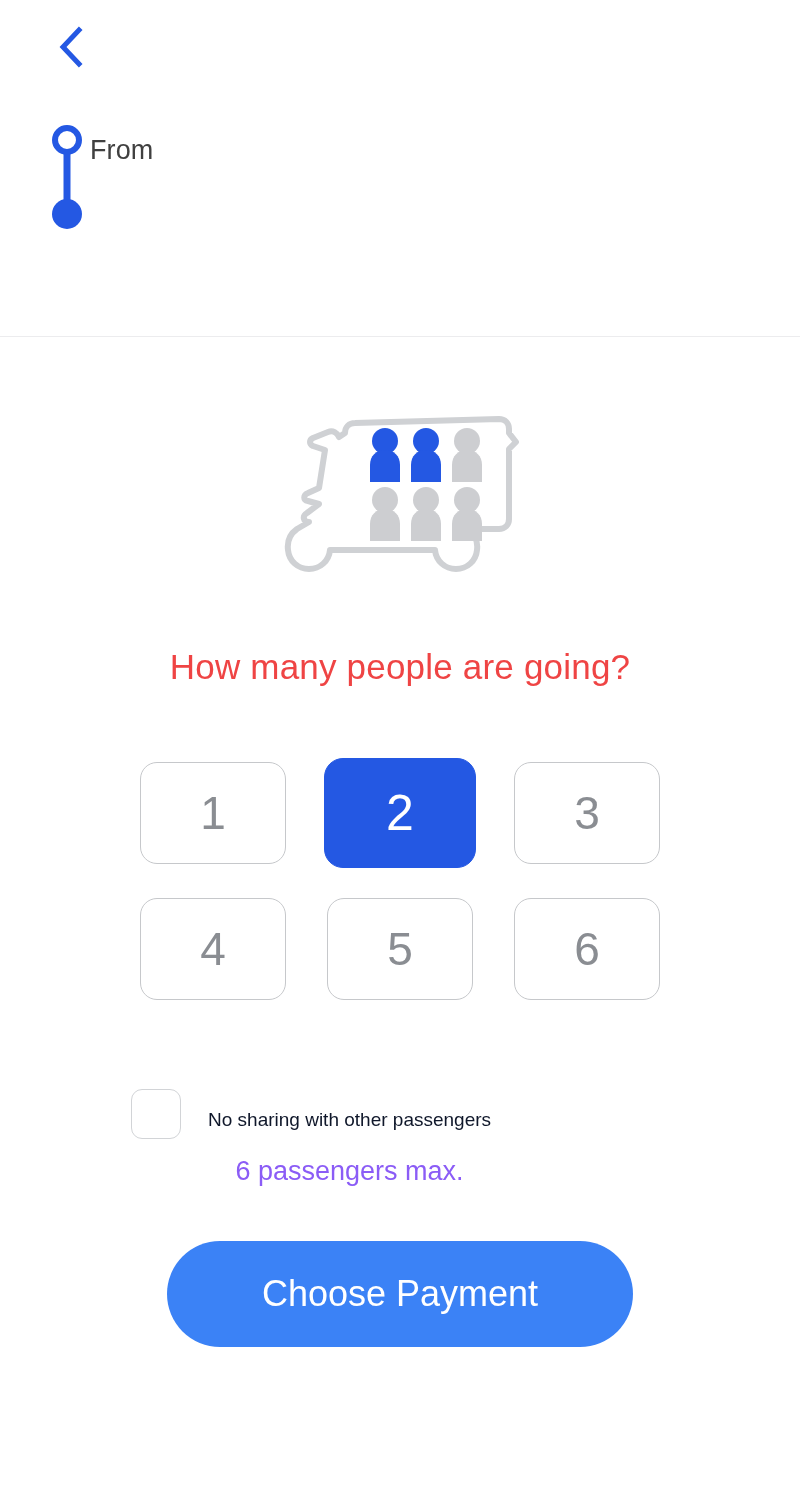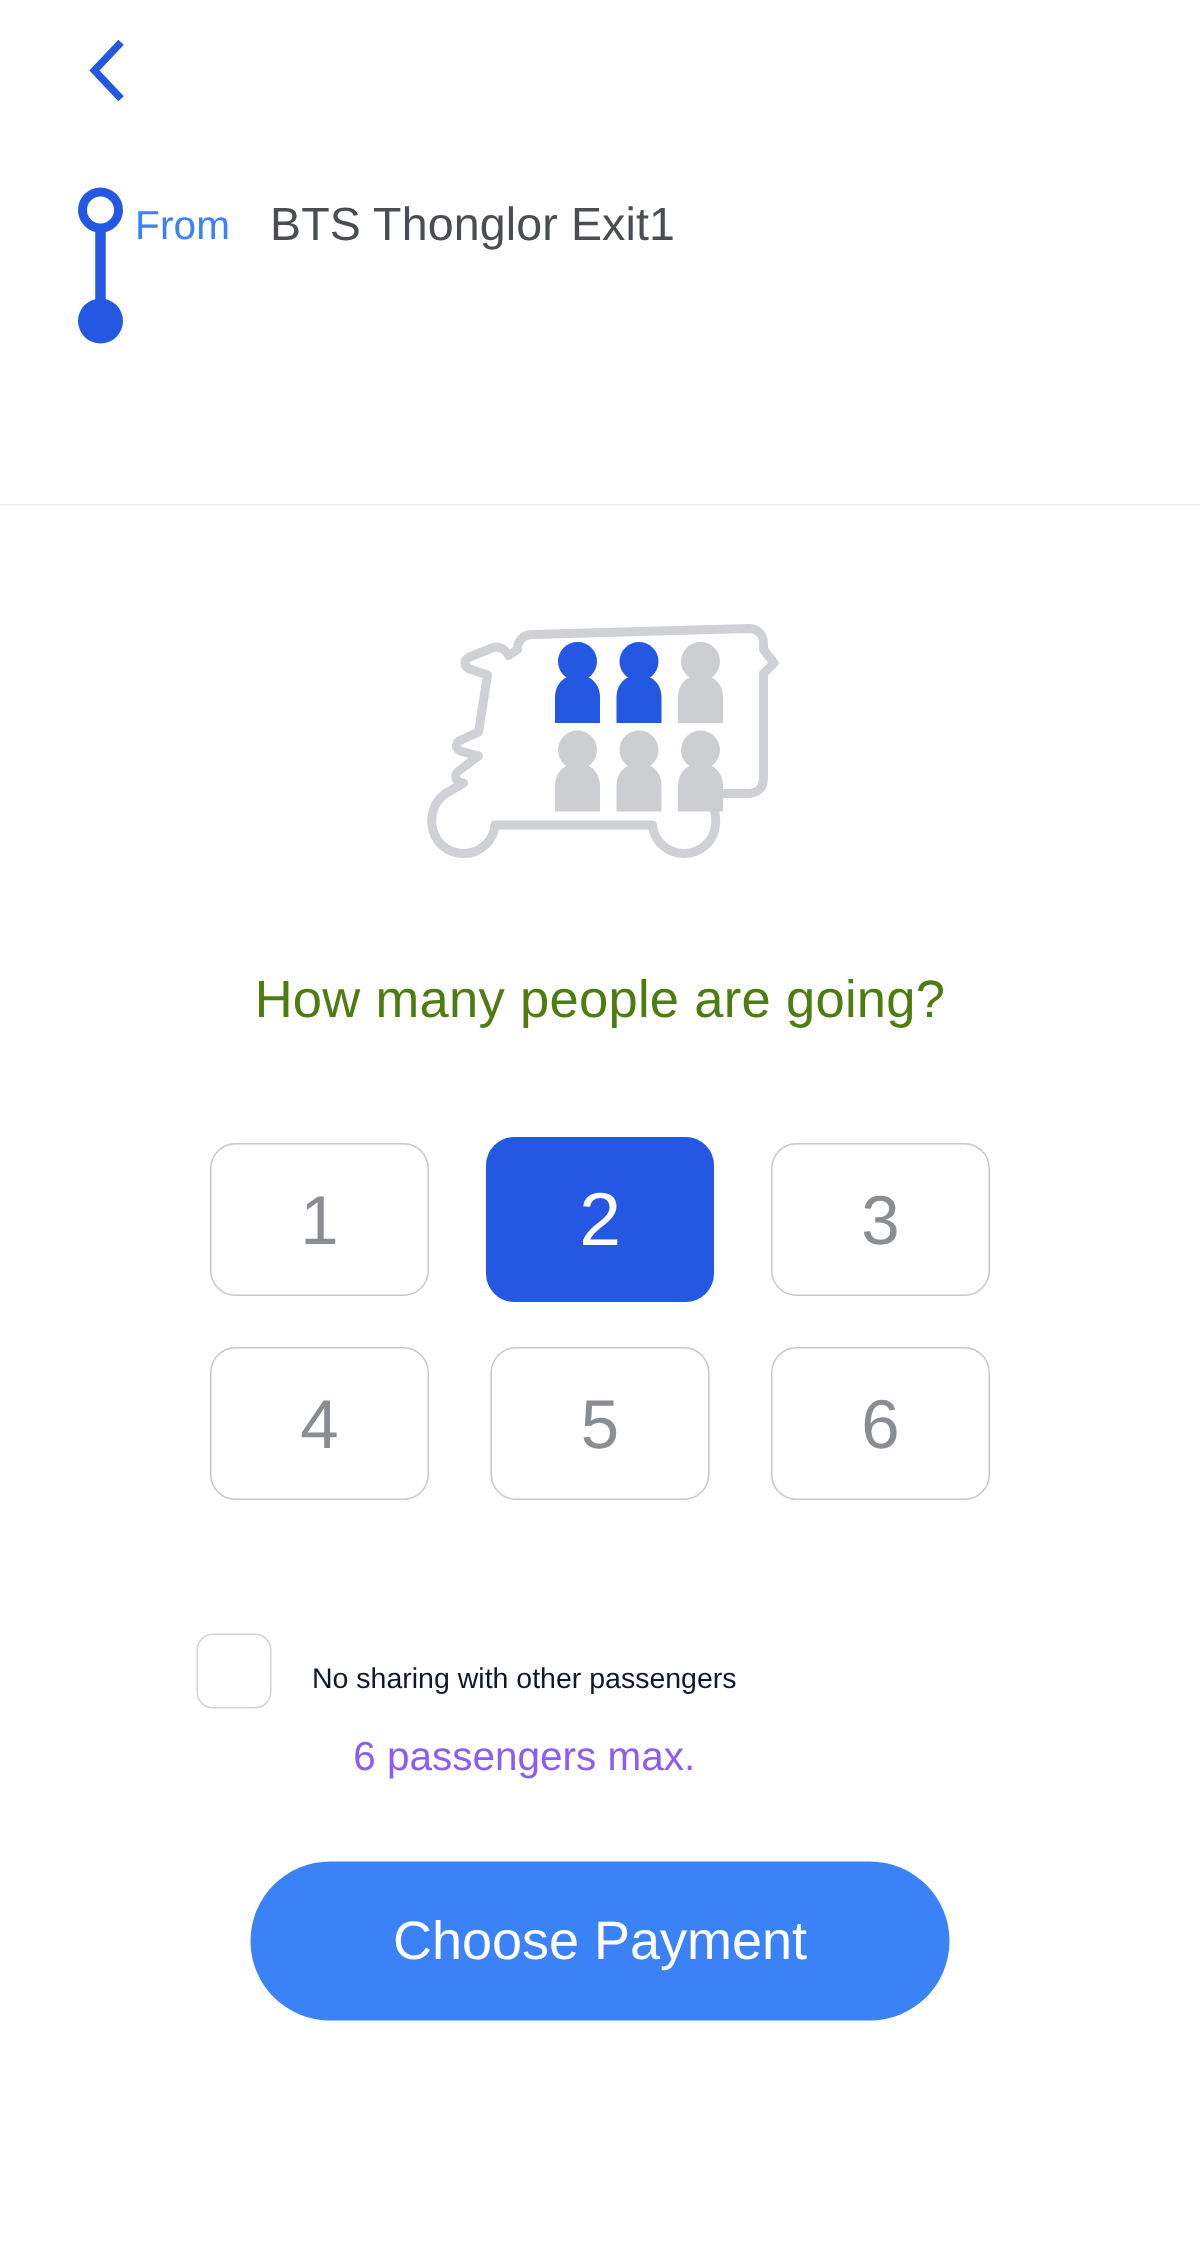--- a/index.html
+++ b/index.html
@@ -58,21 +58,21 @@
   .route-row {
     height: 72px;
     display: flex;
     align-items: center;
   }
   .route-row.first { margin-top: 18px; }
   .route-row.second { margin-top: 0px; }
   .route-label {
     width: 90px;
     flex: 0 0 90px;
-    color: #3b82f6;
+    color: #404040;
     font-size: 27px;
     letter-spacing: 0.1px;
   }
   .route-value {
     color: #4a4d52;
     font-size: 31px;
     letter-spacing: 0.1px;
     white-space: nowrap;
   }
 
@@ -85,21 +85,21 @@
   
   .van-wrap {
     display: flex;
     justify-content: center;
     padding-top: 66px;
   }
 
   
   .question {
     text-align: center;
-    color: #4d7c0f;
+    color: #ef4444;
     font-size: 35px;
     margin-top: 64px;
     letter-spacing: 0.2px;
   }
 
   
   .numpad {
     margin: 66px auto 0 auto;
     width: 520px;
   }
@@ -219,21 +219,20 @@
   <div class="route-rail">
     <svg width="40" height="140" viewBox="0 0 40 140" fill="none">
       <line x1="20" y1="26" x2="20" y2="92" stroke="#2458e3" stroke-width="7"></line>
       <circle cx="20" cy="22" r="12" stroke="#2458e3" stroke-width="6" fill="#ffffff"></circle>
       <circle cx="20" cy="96" r="15" fill="#2458e3"></circle>
     </svg>
   </div>
   <div class="route-rows">
     <div class="route-row first">
       <div class="route-label">From</div>
-      <div class="route-value">BTS Thonglor Exit1</div>
     </div>
   </div>
 </div>
 
 <div class="divider"></div>
 
 <div class="van-wrap">
   <svg width="250" height="180" viewBox="0 0 250 180" fill="none">
 
     <path d="M64 34 C62 30 58 27 53 29 L38 35 C34 37 34 41 38 43

